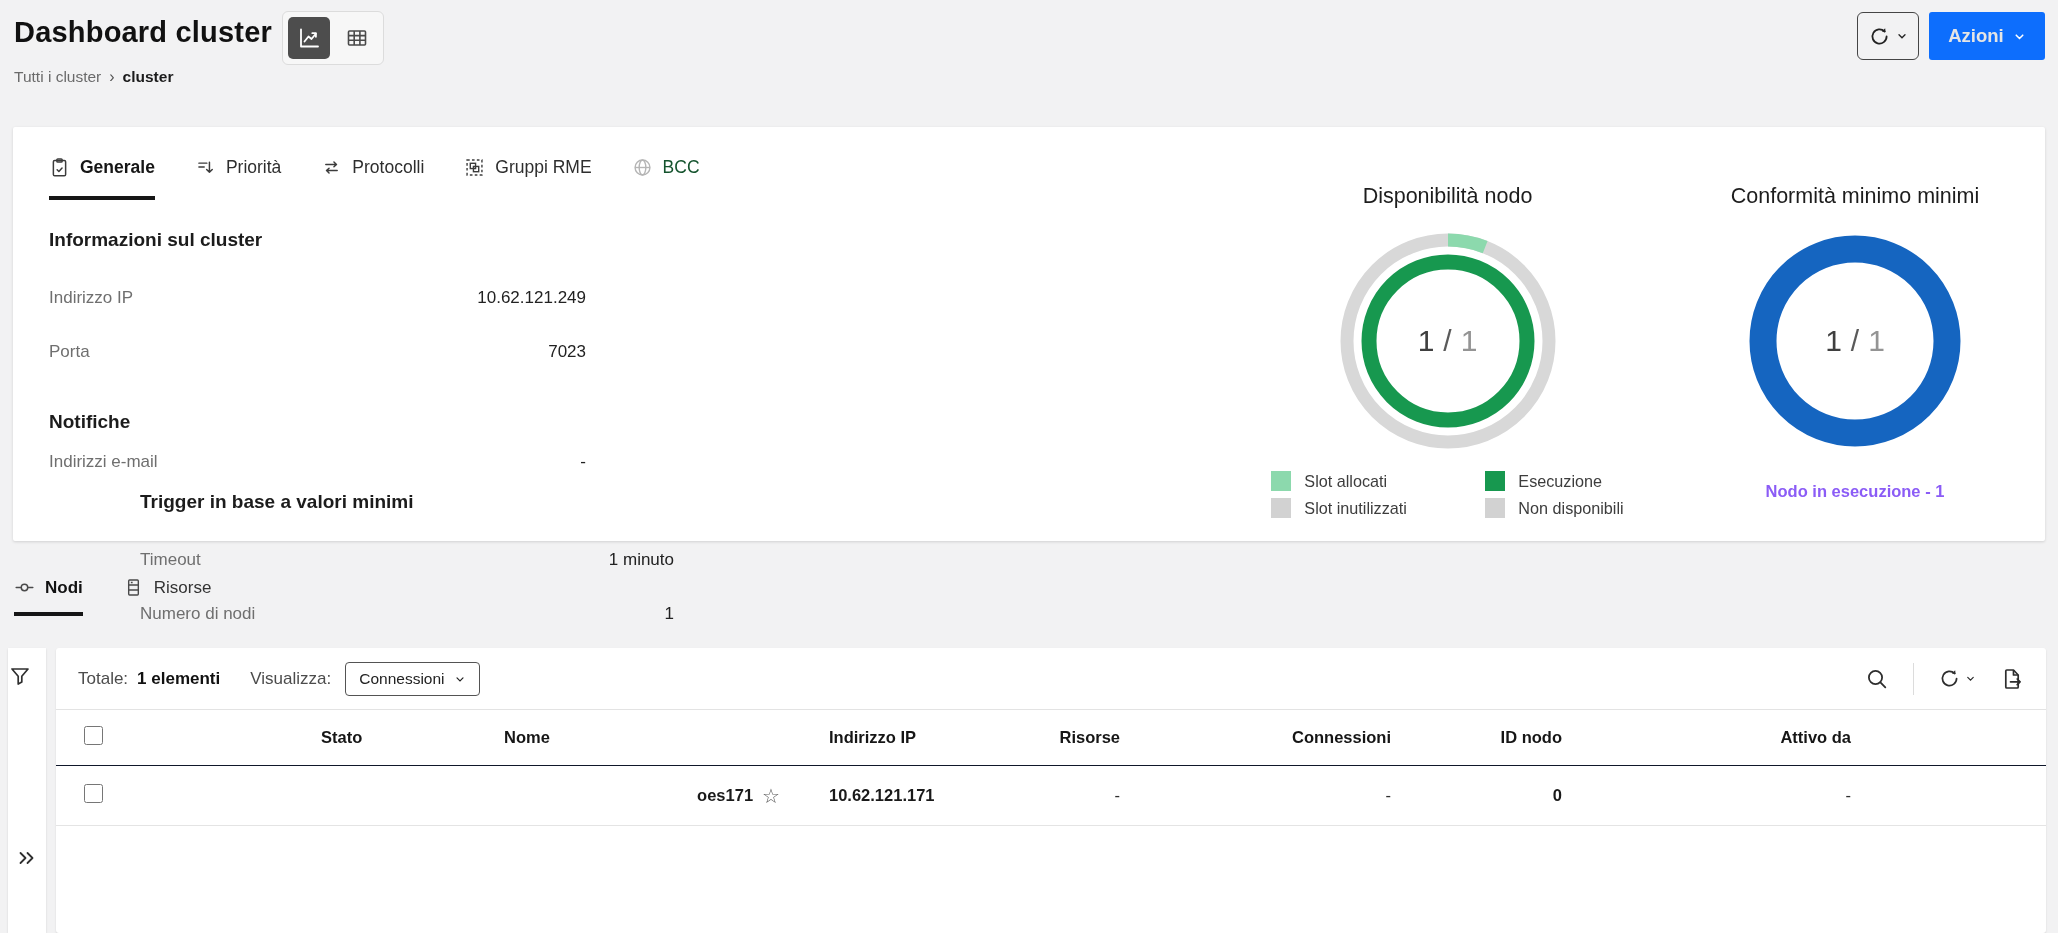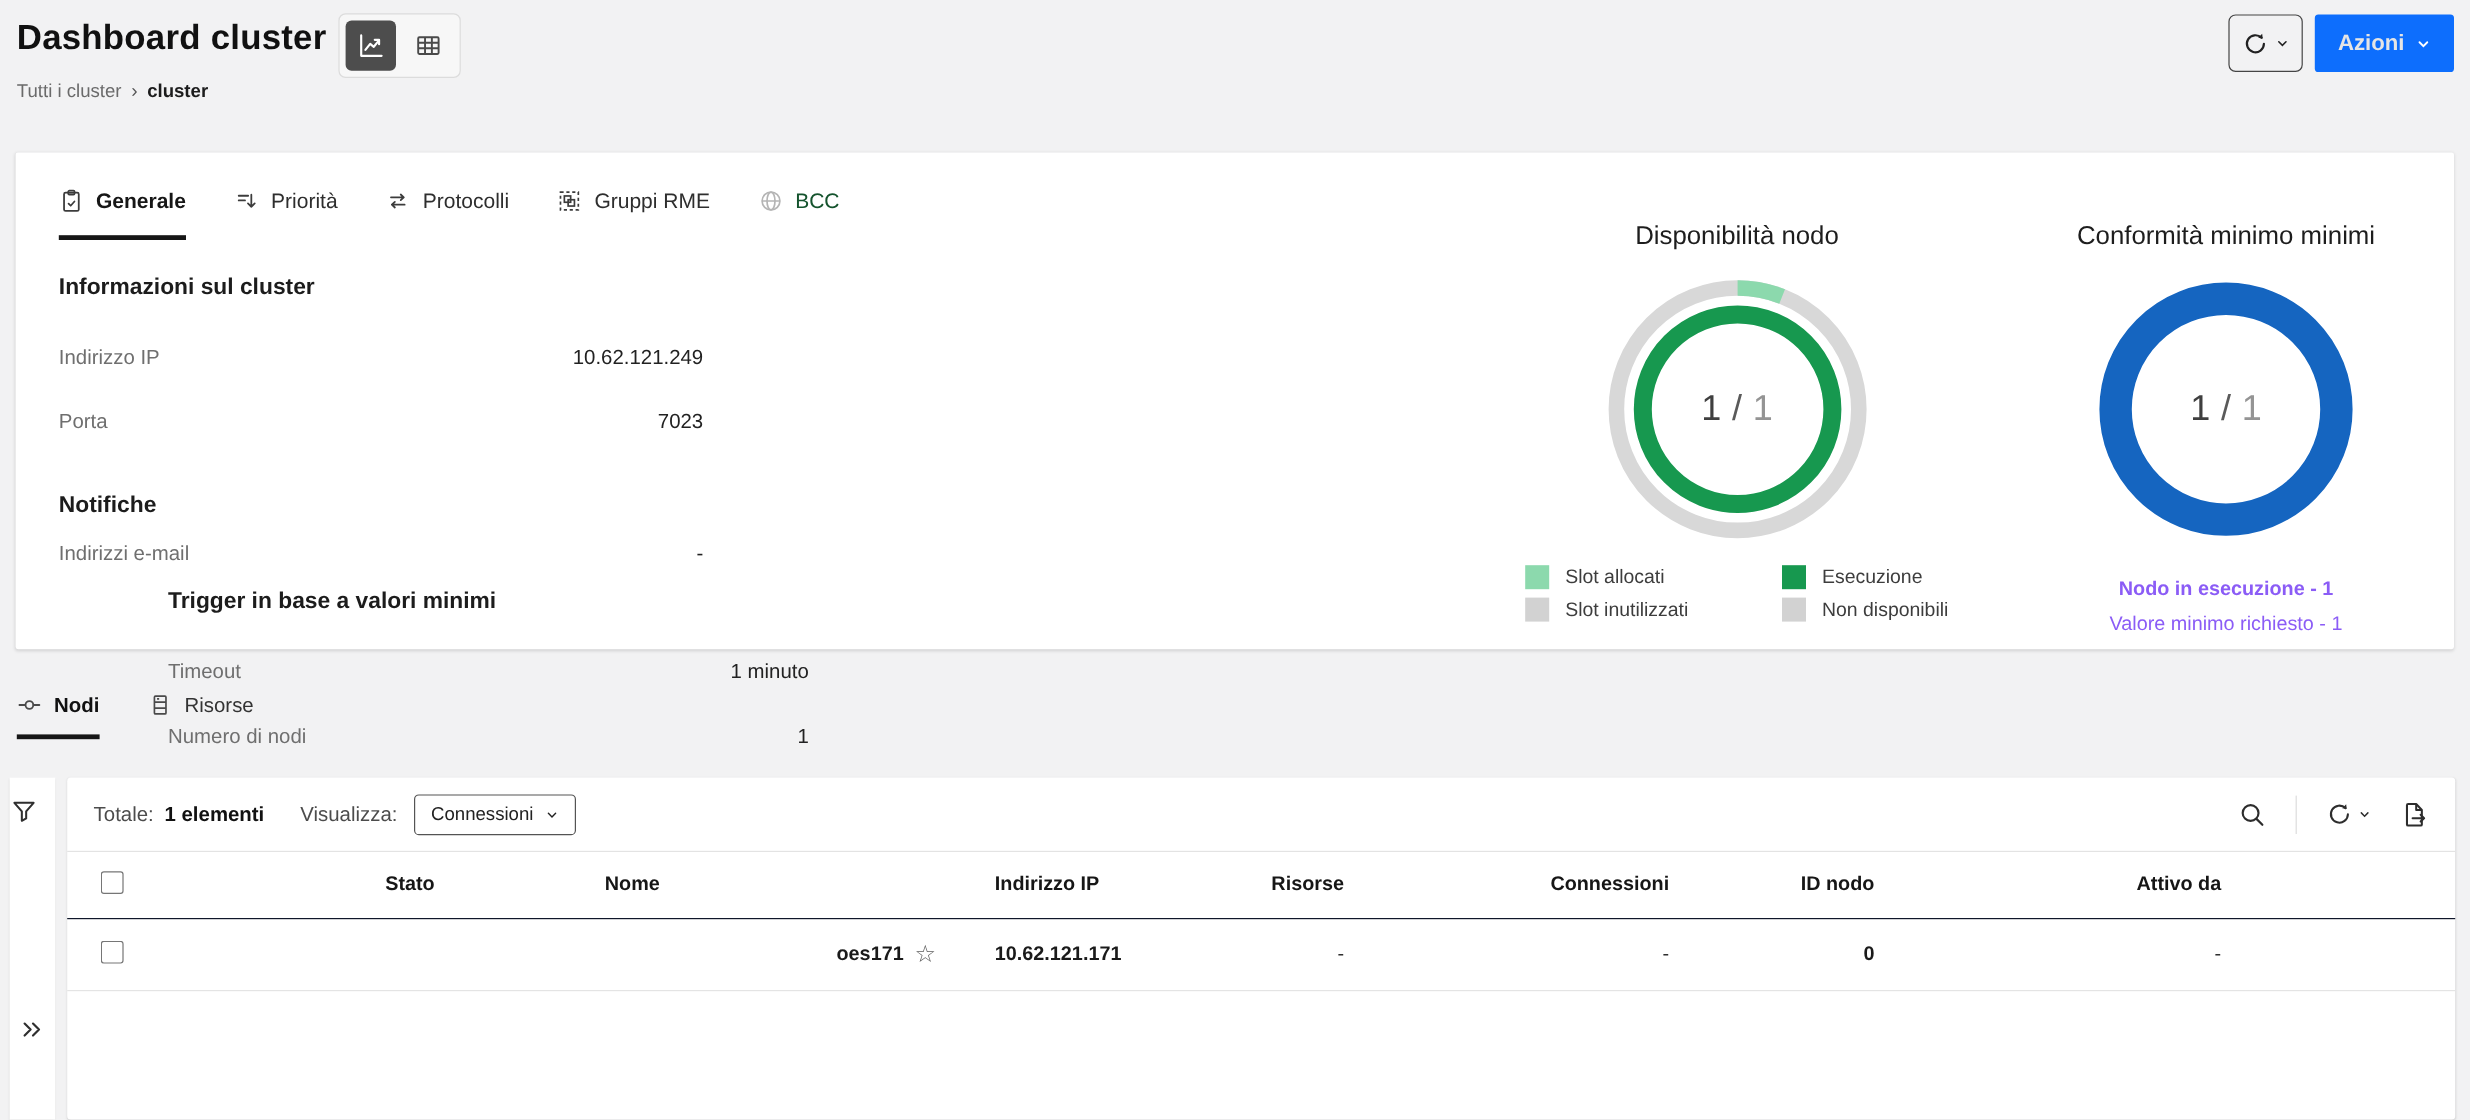--- a/index.html
+++ b/index.html
@@ -281,21 +281,20 @@
         <circle cx="116" cy="116" r="92" fill="none" stroke="#1565c0" stroke-width="27"></circle>
       </svg>
       <div class="donut-center">
         <span>1</span>
         <span class="sep">/</span>
         <span class="total">1</span>
       </div>
     </div>
     <div class="compliance-text">
       <div class="line1">Nodo in esecuzione - 1</div>
-      <div class="line2">Valore minimo richiesto - 1</div>
     </div>
   </div>
 </div>
 
 <div class="tabs2">
   <div class="tab2 active">
     <span class="ticon">
       <svg width="21" height="21" viewBox="0 0 24 24" fill="none" stroke="currentColor" stroke-width="1.7" stroke-linecap="round">
         <circle cx="12" cy="12" r="3.7"></circle>
           <path d="M2.5 12h5.6M15.9 12h5.6"></path>

